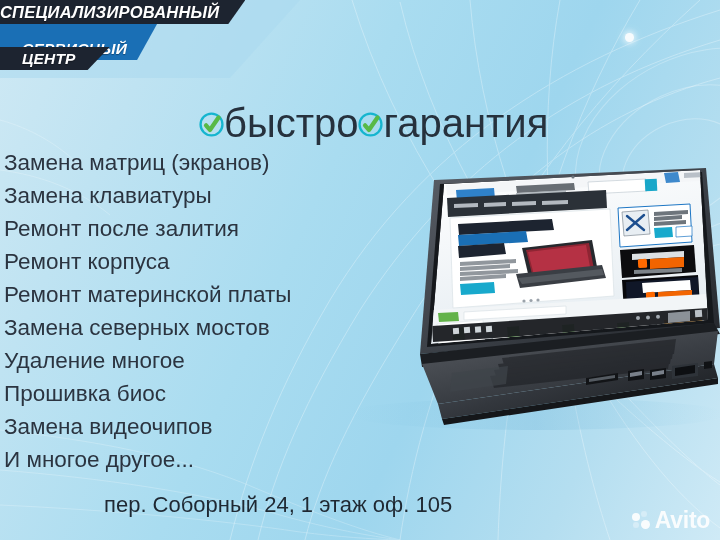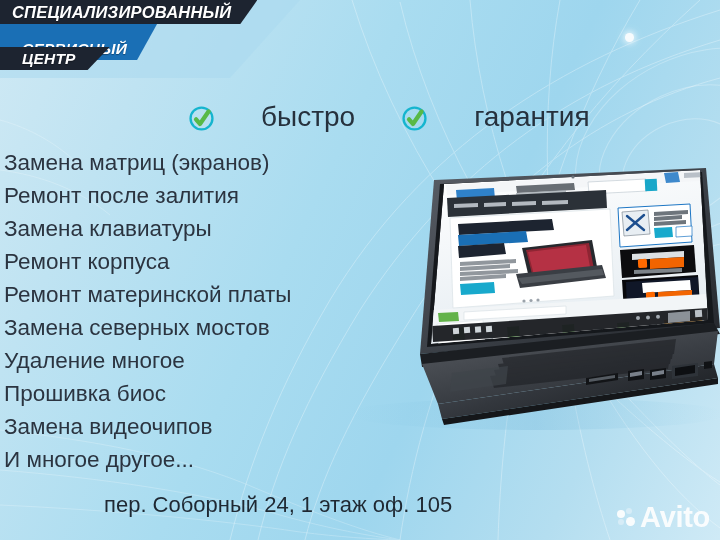--- a/index.html
+++ b/index.html
@@ -63,21 +63,21 @@
     font-style: italic;
     font-weight: bold;
     letter-spacing: .2px;
     white-space: nowrap;
     text-shadow: 0 1px 1px rgba(0,0,0,.35);
   }
   .ribbon-1 {
     left: 0;
     top: 0;
     height: 24px;
-    padding: 0 26px 0 12px;
+    padding: 0 26px 0 0;
     font-size: 16.5px;
     background: #1d2430;
     clip-path: polygon(0 0, 100% 0, calc(100% - 17px) 100%, 0 100%);
   }
   .ribbon-2 {
     left: 0;
     top: 24px;
     height: 23px;
     padding: 13px 30px 0 22px;
     font-size: 15.5px;
@@ -114,29 +114,28 @@
     font-size: 40px;
     font-weight: normal;
     color: #26313d;
     letter-spacing: -0.3px;
     white-space: nowrap;
     z-index: 7;
   }
 
   .subline {
     position: absolute;
-    left: 189px;
+    left: 199px;
     top: 101px;
     display: flex;
     align-items: center;
-    font-size: 28px;
+    font-size: 40px;
     color: #26313d;
     white-space: nowrap;
     z-index: 7;
-    gap: 47px;
   }
   .check {
     display: inline-block;
     width: 25px;
     height: 25px;
     flex: none;
     position: relative;
     top: 1px;
   }
 
@@ -185,21 +184,21 @@
     position: absolute;
     display: block;
     border-radius: 50%;
     background: #ffffff;
   }
   .avito-dots i:nth-child(1){ left:0;   top:2px;  width:8px; height:8px; }
   .avito-dots i:nth-child(2){ left:9px; top:0;    width:6px; height:6px; background:#d9eef8;}
   .avito-dots i:nth-child(3){ left:1px; top:11px; width:6px; height:6px; background:#d9eef8;}
   .avito-dots i:nth-child(4){ left:9px; top:9px;  width:9px; height:9px; }
   .avito-word {
-    font-size: 29px;
+    font-size: 23px;
     font-weight: bold;
     color: #ffffff;
     letter-spacing: -.3px;
     text-align: right;
   }
 
   
   .laptop {
     position: absolute;
     left: 206px;
@@ -263,22 +262,22 @@
     <span>быстро</span>
     <svg class="check" viewBox="0 0 32 32">
       <circle cx="16" cy="16" r="14" fill="none" stroke="#15b5cf" stroke-width="3"></circle>
       <path d="M9 17 L14 23 L25 7" fill="none" stroke="#58b947" stroke-width="5.5" stroke-linecap="round" stroke-linejoin="round"></path>
     </svg>
     <span>гарантия</span>
   </div>
 
   <div class="services">
     <div class="service-item">Замена матриц (экранов)</div>
+    <div class="service-item">Замена клавиатуры</div>
     <div class="service-item">Ремонт после залития</div>
-    <div class="service-item">Замена клавиатуры</div>
     <div class="service-item">Ремонт корпуса</div>
     <div class="service-item">Ремонт материнской платы</div>
     <div class="service-item">Замена северных мостов</div>
     <div class="service-item">Удаление многое</div>
     <div class="service-item">Прошивка биос</div>
     <div class="service-item">Замена видеочипов</div>
     <div class="service-item">И многое другое...</div>
   </div>
 
   <svg class="laptop" viewBox="0 0 514 268" preserveAspectRatio="none">

